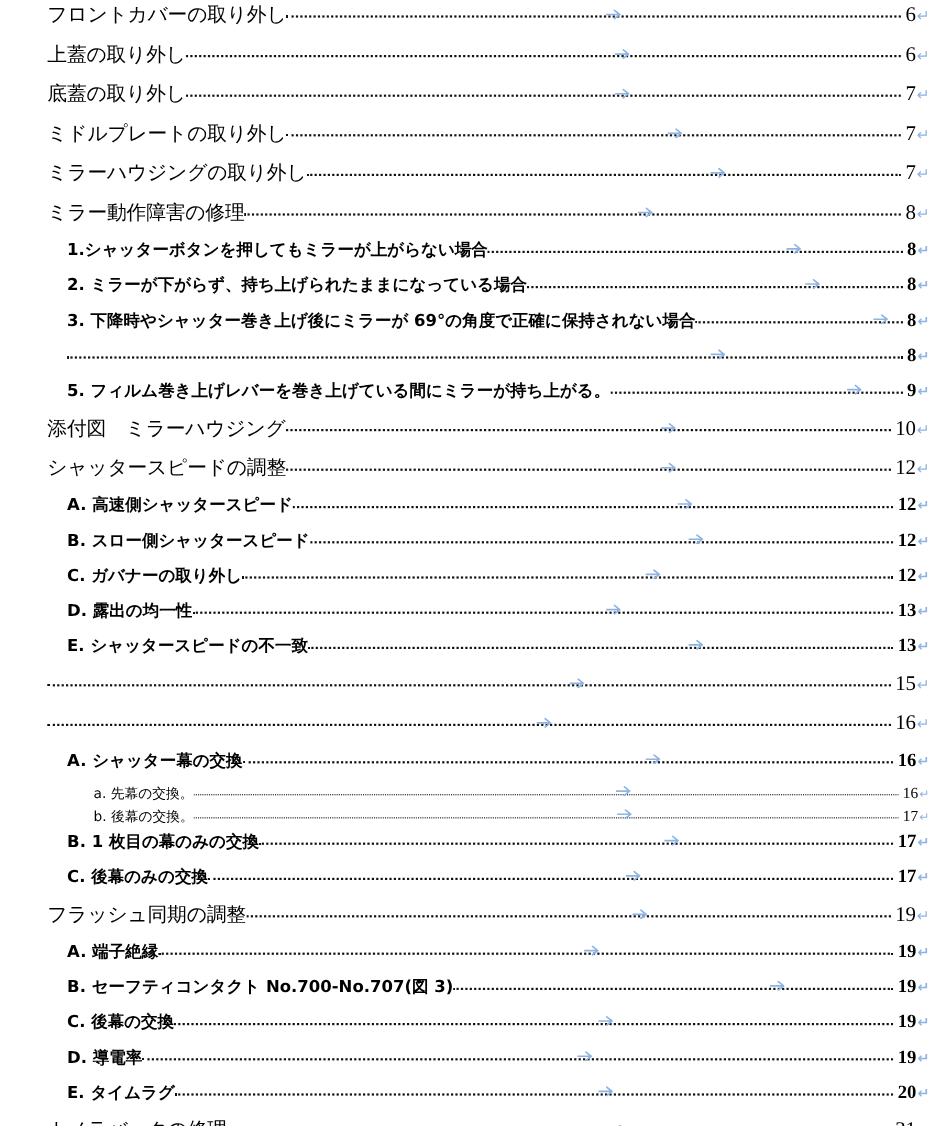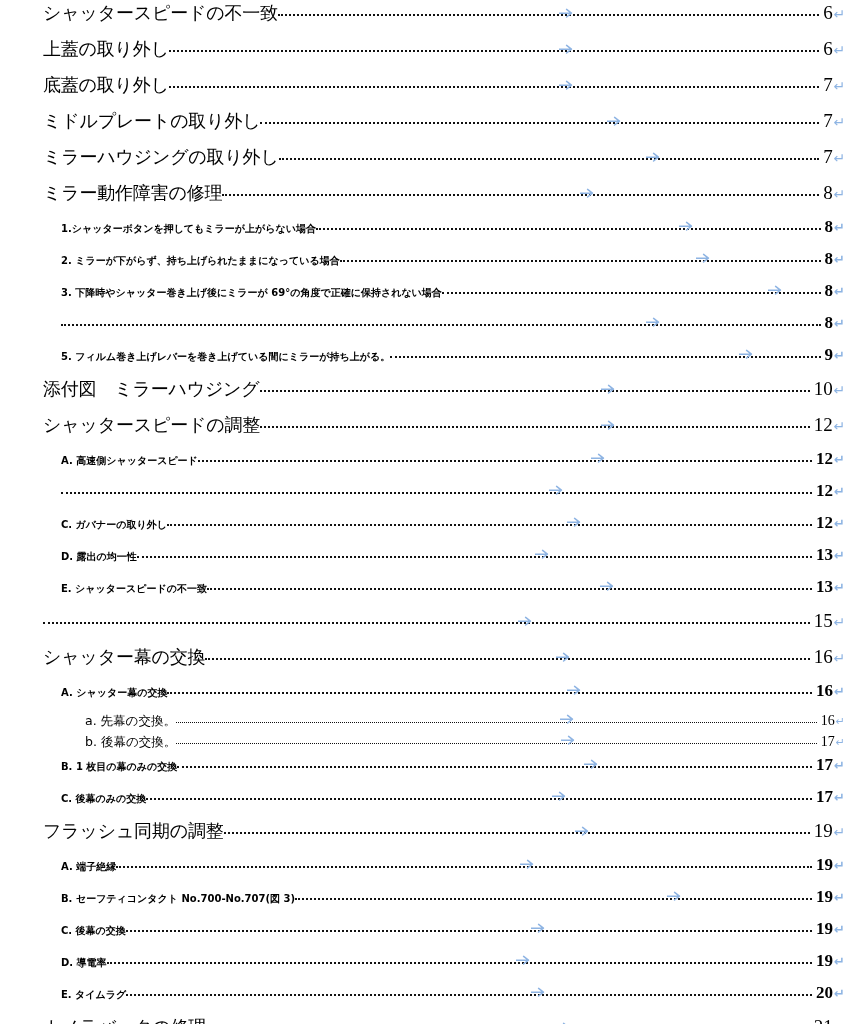--- a/index.html
+++ b/index.html
@@ -46,21 +46,21 @@
   .lvl1 .pageno { font-size: 19px; font-weight: 400; }
 
   
   .lvl2 {
     padding-left: 61px;
     padding-right: 14px;
     height: 32px;
     font-size: 16px;
     font-weight: 700;
   }
-  .lvl2 .title { font-family: "DejaVu Sans", "Liberation Sans", sans-serif; font-size: 10px; font-weight: 700; text-align: right; }
+  .lvl2 .title { font-family: "DejaVu Sans", "Liberation Sans", sans-serif; font-size: 15px; font-weight: 700; text-align: right; }
   .lvl2 .pageno { font-size: 17px; font-weight: 700; }
 
   
   .lvl3 {
     padding-left: 85px;
     padding-right: 14px;
     height: 21px;
     font-size: 13px;
     font-weight: 400;
   }
@@ -116,21 +116,21 @@
     font-family: "DejaVu Sans", "Liberation Sans", sans-serif;
   }
   .lvl2 .pilcrow { font-size: 13px; }
   .lvl3 .pilcrow { font-size: 11px; }
 </style>
 </head>
 <body>
 
 <div id="toc">
     <div class="toc-entry lvl1">
-      <span class="title">シャッタースピードの不一致</span>
+      <span class="title">フロントカバーの取り外し</span>
       <span class="leader">
         <span class="dots"></span>
         <span class="tab-arrow" style="left: 52%;">
           <svg viewBox="0 0 15 11" xmlns="http://www.w3.org/2000/svg" aria-hidden="true">
             <path d="M0 6.2 H11.2 M7.6 2.4 L12.4 6.2 L7.6 10" fill="none" stroke="currentColor" stroke-width="1.5" stroke-linecap="round" stroke-linejoin="round"></path>
           </svg>
         </span>
       </span>
       <span class="pageno">6</span>
       <span class="pilcrow">↵</span>
@@ -297,20 +297,21 @@
         <span class="tab-arrow" style="left: 64%;">
           <svg viewBox="0 0 15 11" xmlns="http://www.w3.org/2000/svg" aria-hidden="true">
             <path d="M0 6.2 H11.2 M7.6 2.4 L12.4 6.2 L7.6 10" fill="none" stroke="currentColor" stroke-width="1.5" stroke-linecap="round" stroke-linejoin="round"></path>
           </svg>
         </span>
       </span>
       <span class="pageno">12</span>
       <span class="pilcrow">↵</span>
     </div>
     <div class="toc-entry lvl2">
+      <span class="title">B. スロー側シャッタースピード</span>
       <span class="leader">
         <span class="dots"></span>
         <span class="tab-arrow" style="left: 65%;">
           <svg viewBox="0 0 15 11" xmlns="http://www.w3.org/2000/svg" aria-hidden="true">
             <path d="M0 6.2 H11.2 M7.6 2.4 L12.4 6.2 L7.6 10" fill="none" stroke="currentColor" stroke-width="1.5" stroke-linecap="round" stroke-linejoin="round"></path>
           </svg>
         </span>
       </span>
       <span class="pageno">12</span>
       <span class="pilcrow">↵</span>
@@ -360,21 +361,20 @@
         <span class="tab-arrow" style="left: 62%;">
           <svg viewBox="0 0 15 11" xmlns="http://www.w3.org/2000/svg" aria-hidden="true">
             <path d="M0 6.2 H11.2 M7.6 2.4 L12.4 6.2 L7.6 10" fill="none" stroke="currentColor" stroke-width="1.5" stroke-linecap="round" stroke-linejoin="round"></path>
           </svg>
         </span>
       </span>
       <span class="pageno">15</span>
       <span class="pilcrow">↵</span>
     </div>
     <div class="toc-entry lvl1">
-      <span class="title">シャッター幕の交換</span>
       <span class="leader">
         <span class="dots"></span>
         <span class="tab-arrow" style="left: 58%;">
           <svg viewBox="0 0 15 11" xmlns="http://www.w3.org/2000/svg" aria-hidden="true">
             <path d="M0 6.2 H11.2 M7.6 2.4 L12.4 6.2 L7.6 10" fill="none" stroke="currentColor" stroke-width="1.5" stroke-linecap="round" stroke-linejoin="round"></path>
           </svg>
         </span>
       </span>
       <span class="pageno">16</span>
       <span class="pilcrow">↵</span>

